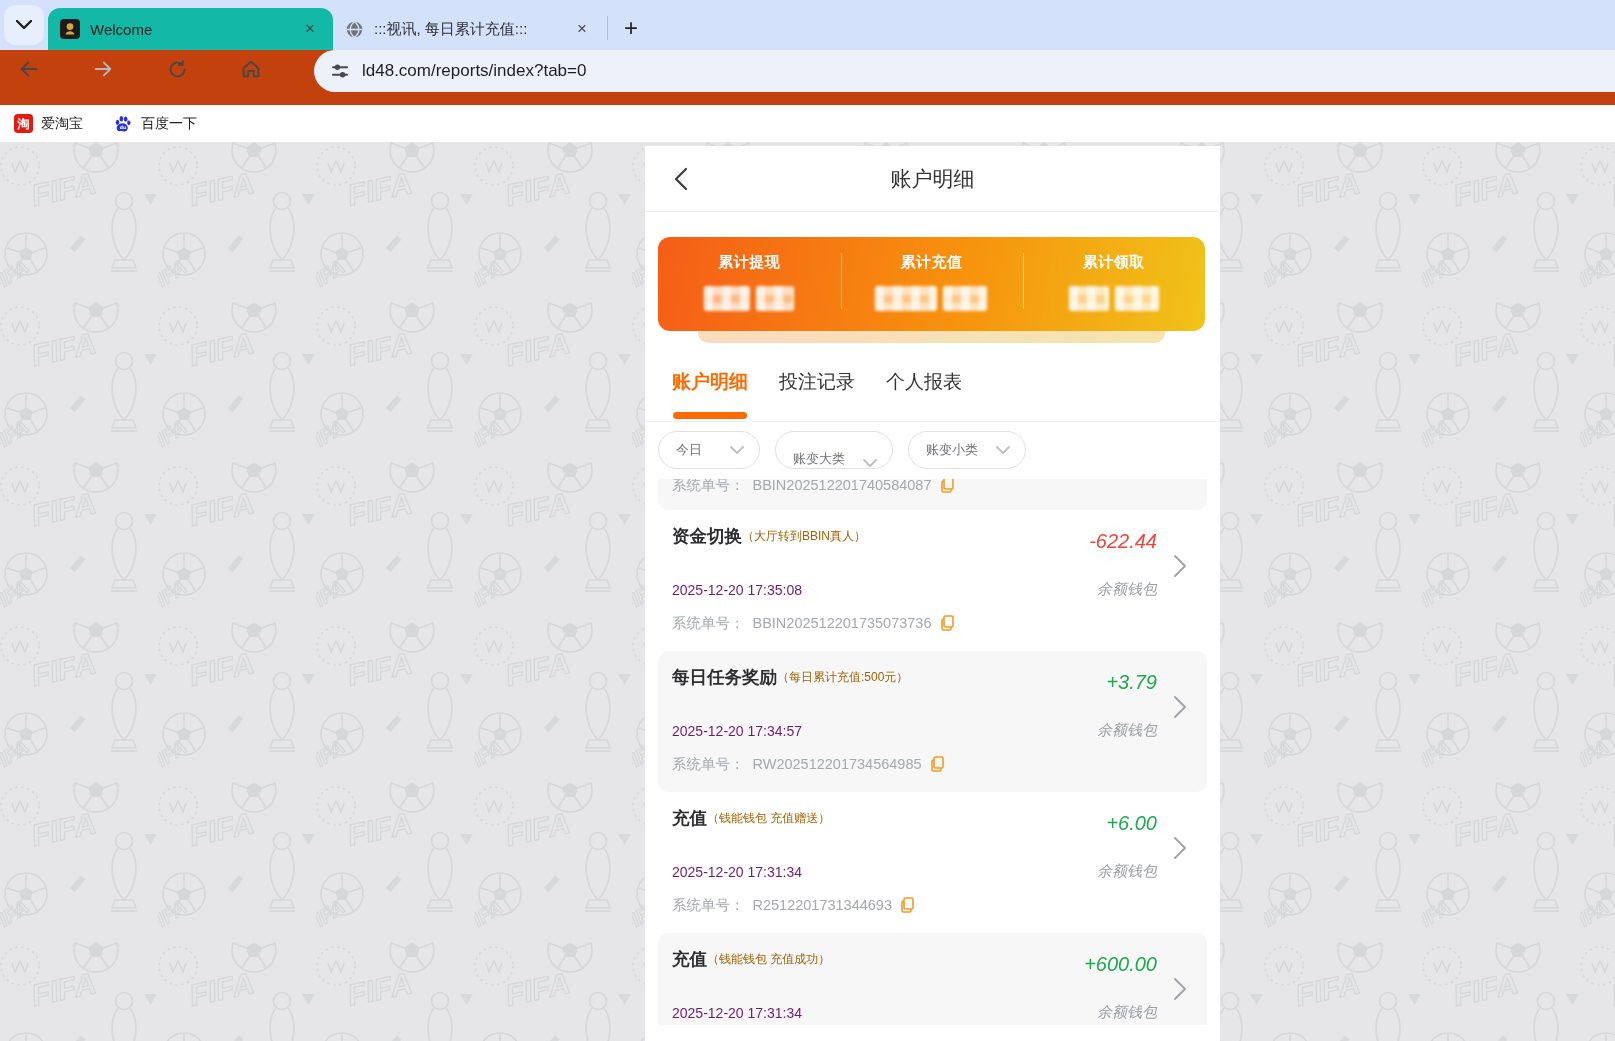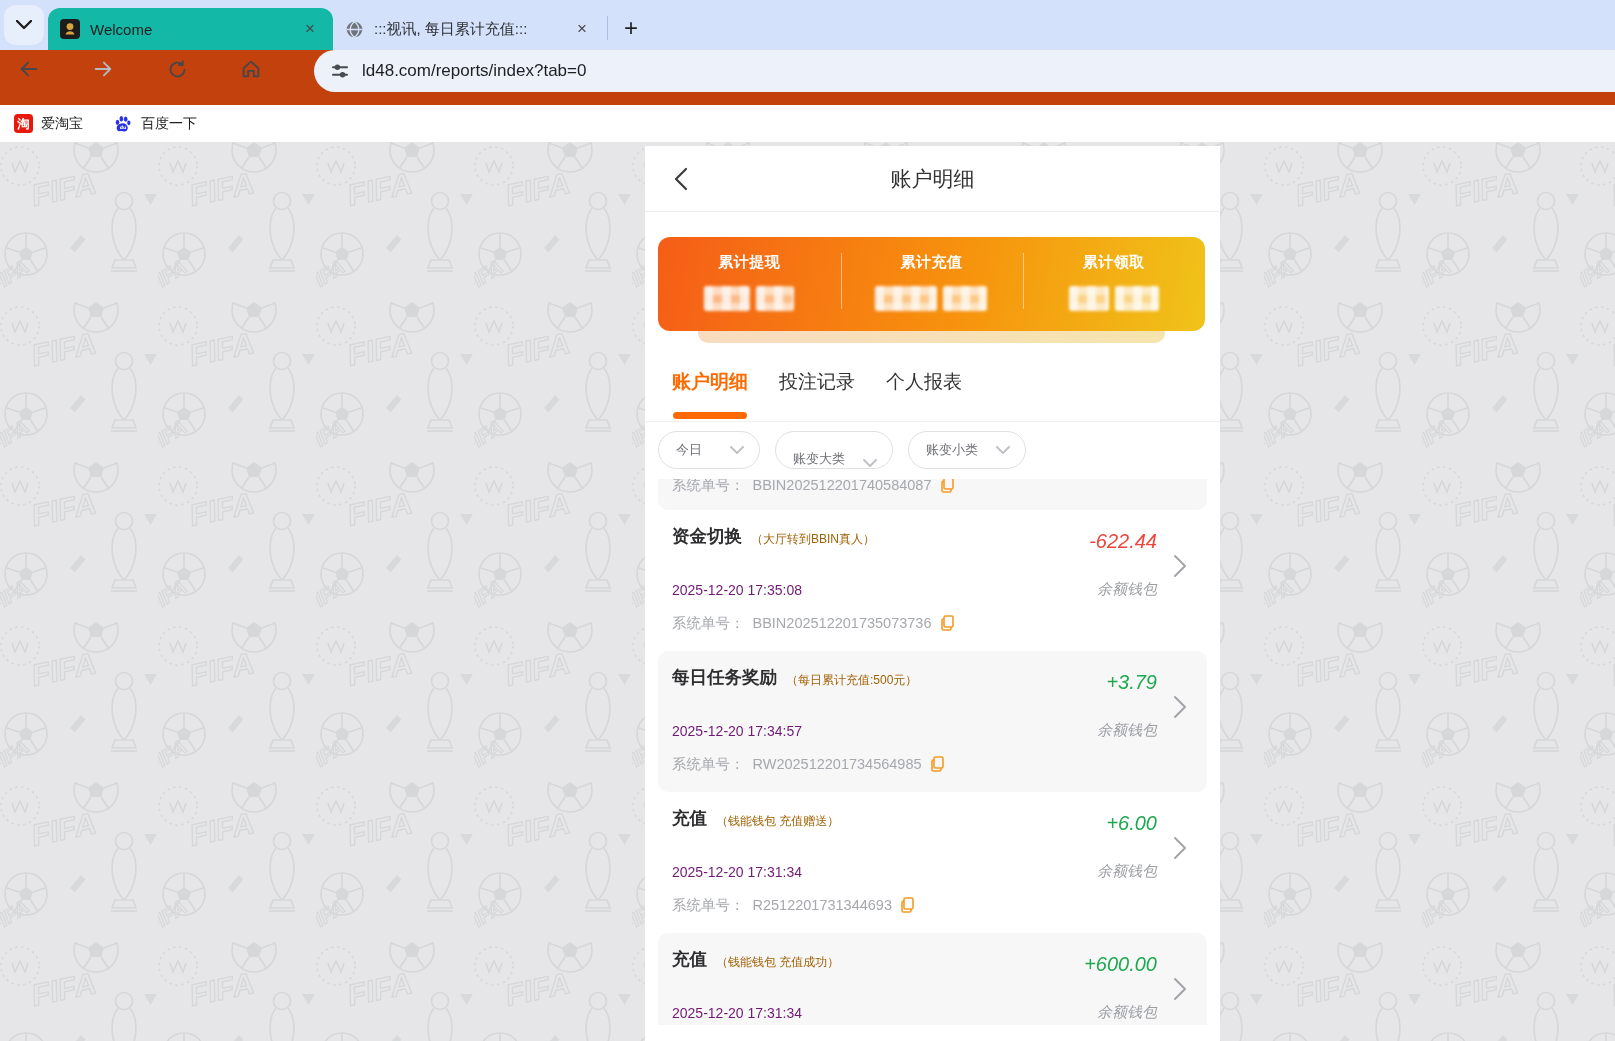--- a/index.html
+++ b/index.html
@@ -67,21 +67,21 @@
     justify-content:space-between;padding:0 15px 0 17px;font-size:13px;color:#6f7075;cursor:pointer;background:#fff;}
   .pill.w1{min-width:102px;} .pill.w2{min-width:118px;align-items:flex-end;} .pill.w3{min-width:118px;}
 
   .list{height:546px;overflow:hidden;flex:none;}
   .row{height:141px;margin:0 13px;border-radius:10px;padding:14px 14px 0;position:relative;}
   .row.gray{background:#f7f7f8;}
   .row-clipped{height:31px;margin:0 13px;border-radius:0 0 10px 10px;background:#f7f7f8;
     padding:0 14px;position:relative;overflow:hidden;}
   .row-clipped .t-sys{position:absolute;top:-4px;left:14px;margin-top:0;}
 
-  .t-line{display:flex;align-items:flex-end;gap:9px;}
+  .t-line{display:flex;align-items:center;}
   .t-type{font-size:17.5px;font-weight:bold;color:#2e2e30;}
   .t-detail{font-size:12px;color:#a16207;}
   .t-time{margin-top:30px;font-size:14px;color:#701a75;line-height:24px;}
   .t-sys{margin-top:11px;font-size:14.5px;color:#a6a8ad;display:flex;align-items:center;gap:8px;line-height:20px;}
   .right{position:absolute;right:50px;top:18px;text-align:right;font-style:italic;}
   .amount{font-size:20px;line-height:26px;font-weight:500;}
   .wallet{margin-top:26px;font-size:15px;color:#9c9ea3;}
   .chev{position:absolute;right:20px;top:44px;cursor:pointer;}
   .copy-btn{display:inline-flex;cursor:pointer;}
 </style>

